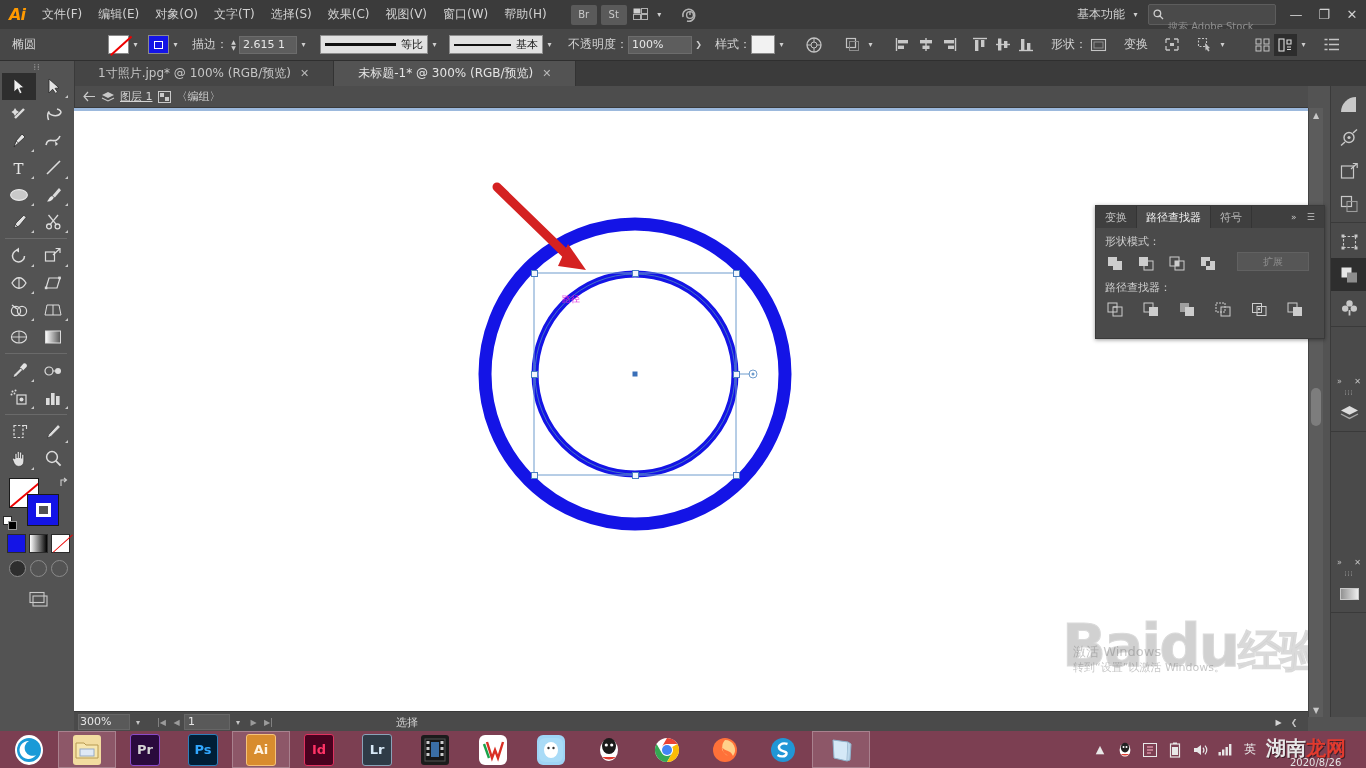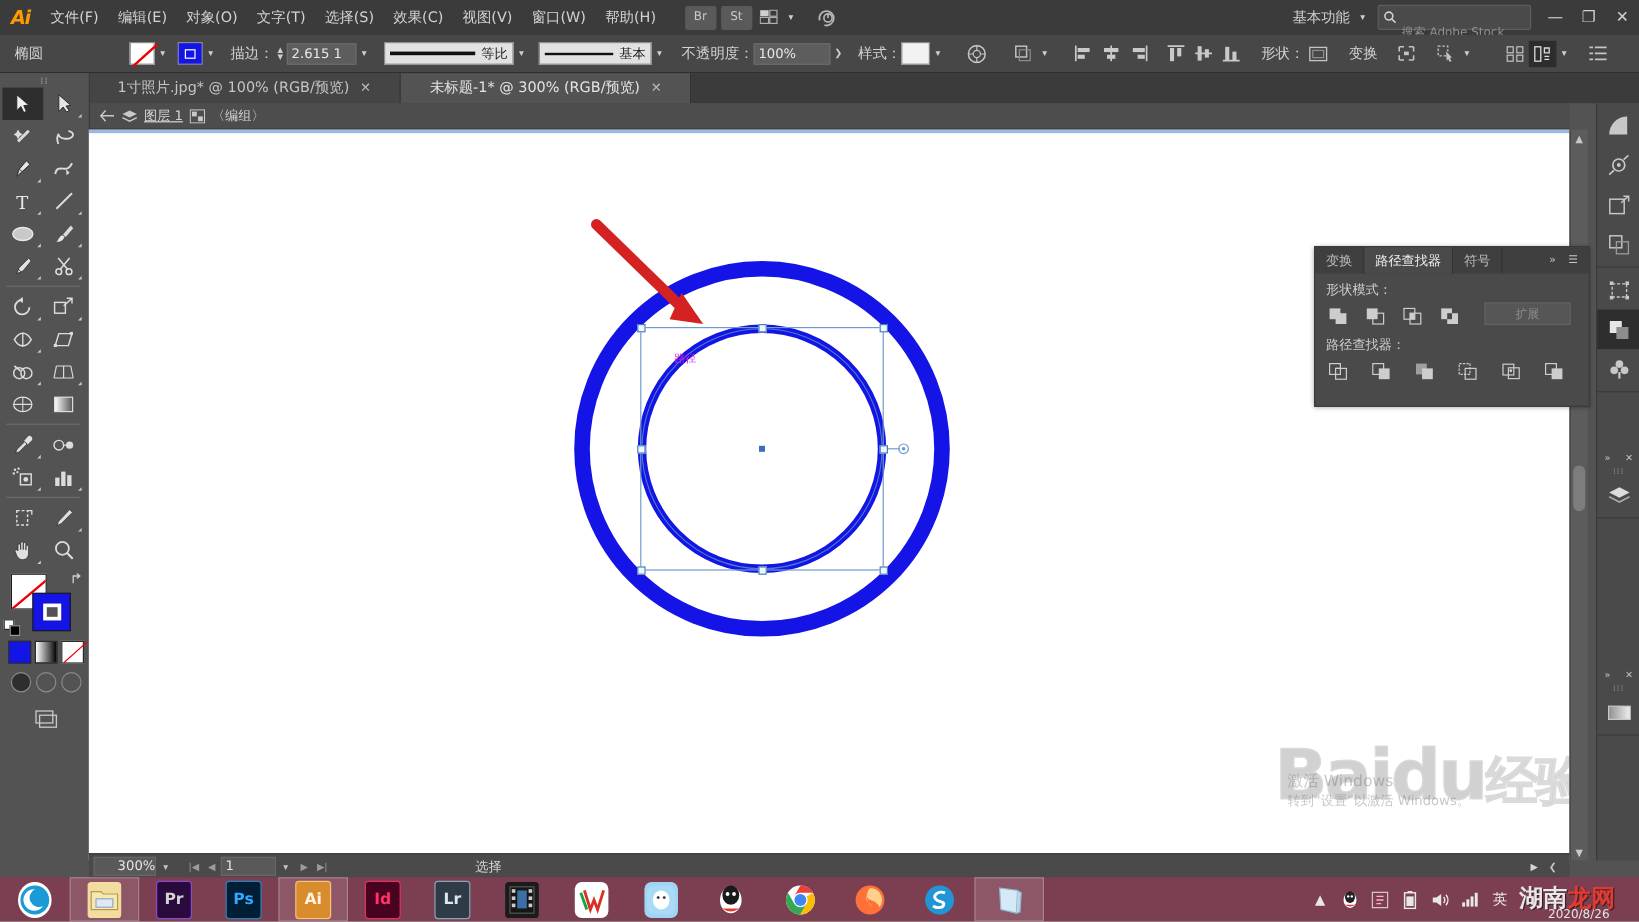--- a/index.html
+++ b/index.html
@@ -135,21 +135,21 @@
   .dkgrp{border-bottom:1px solid #3a3a3a;padding:2px 0;}
   .dk{width:36px;height:33px;display:flex;align-items:center;justify-content:center;color:#c6c6c6;}
   .dk.sel{background:#2e2e2e;}
   .dkhdr{height:16px;display:flex;align-items:center;justify-content:space-around;color:#c2c2c2;font-size:8px;}
   .dkgrip{height:7px;display:flex;align-items:center;justify-content:center;color:#8f8f8f;font-size:7px;letter-spacing:1px;}
 
   
   .statusbar{position:absolute;left:74px;top:711px;width:1234px;height:20px;background:#4a4a4a;
     border-top:1px solid #3a3a3a;display:flex;align-items:center;font-size:11px;color:#cfcfcf;}
   .zoomfield{width:52px;height:16px;background:#595959;border:1px solid #666;color:#e6e6e6;font-size:11px;
-    line-height:14px;padding:0 19px;margin-left:4px;box-sizing:border-box;}
+    line-height:14px;padding:0 1px;margin-left:4px;box-sizing:border-box;}
   .sbcaret{width:16px;height:16px;display:flex;align-items:center;justify-content:center;font-size:8px;color:#c5c5c5;}
   .navbtn{width:15px;height:16px;display:flex;align-items:center;justify-content:center;font-size:8px;color:#9b9b9b;}
   .pagefield{width:46px;height:16px;background:#595959;border:1px solid #666;color:#e6e6e6;font-size:11px;
     line-height:14px;padding:0 3px;box-sizing:border-box;}
   .statusmode{margin-left:120px;font-size:11px;color:#d5d5d5;}
 
   
   .wm-baidu{position:absolute;left:1022px;top:612px;width:300px;height:84px;opacity:.30;pointer-events:none;}
   .wm-baidu .bt{font-size:58px;font-weight:bold;color:#6b6b6b;letter-spacing:-2px;
     font-family:"DejaVu Sans","Liberation Sans",sans-serif;-webkit-text-stroke:1px #888;}

